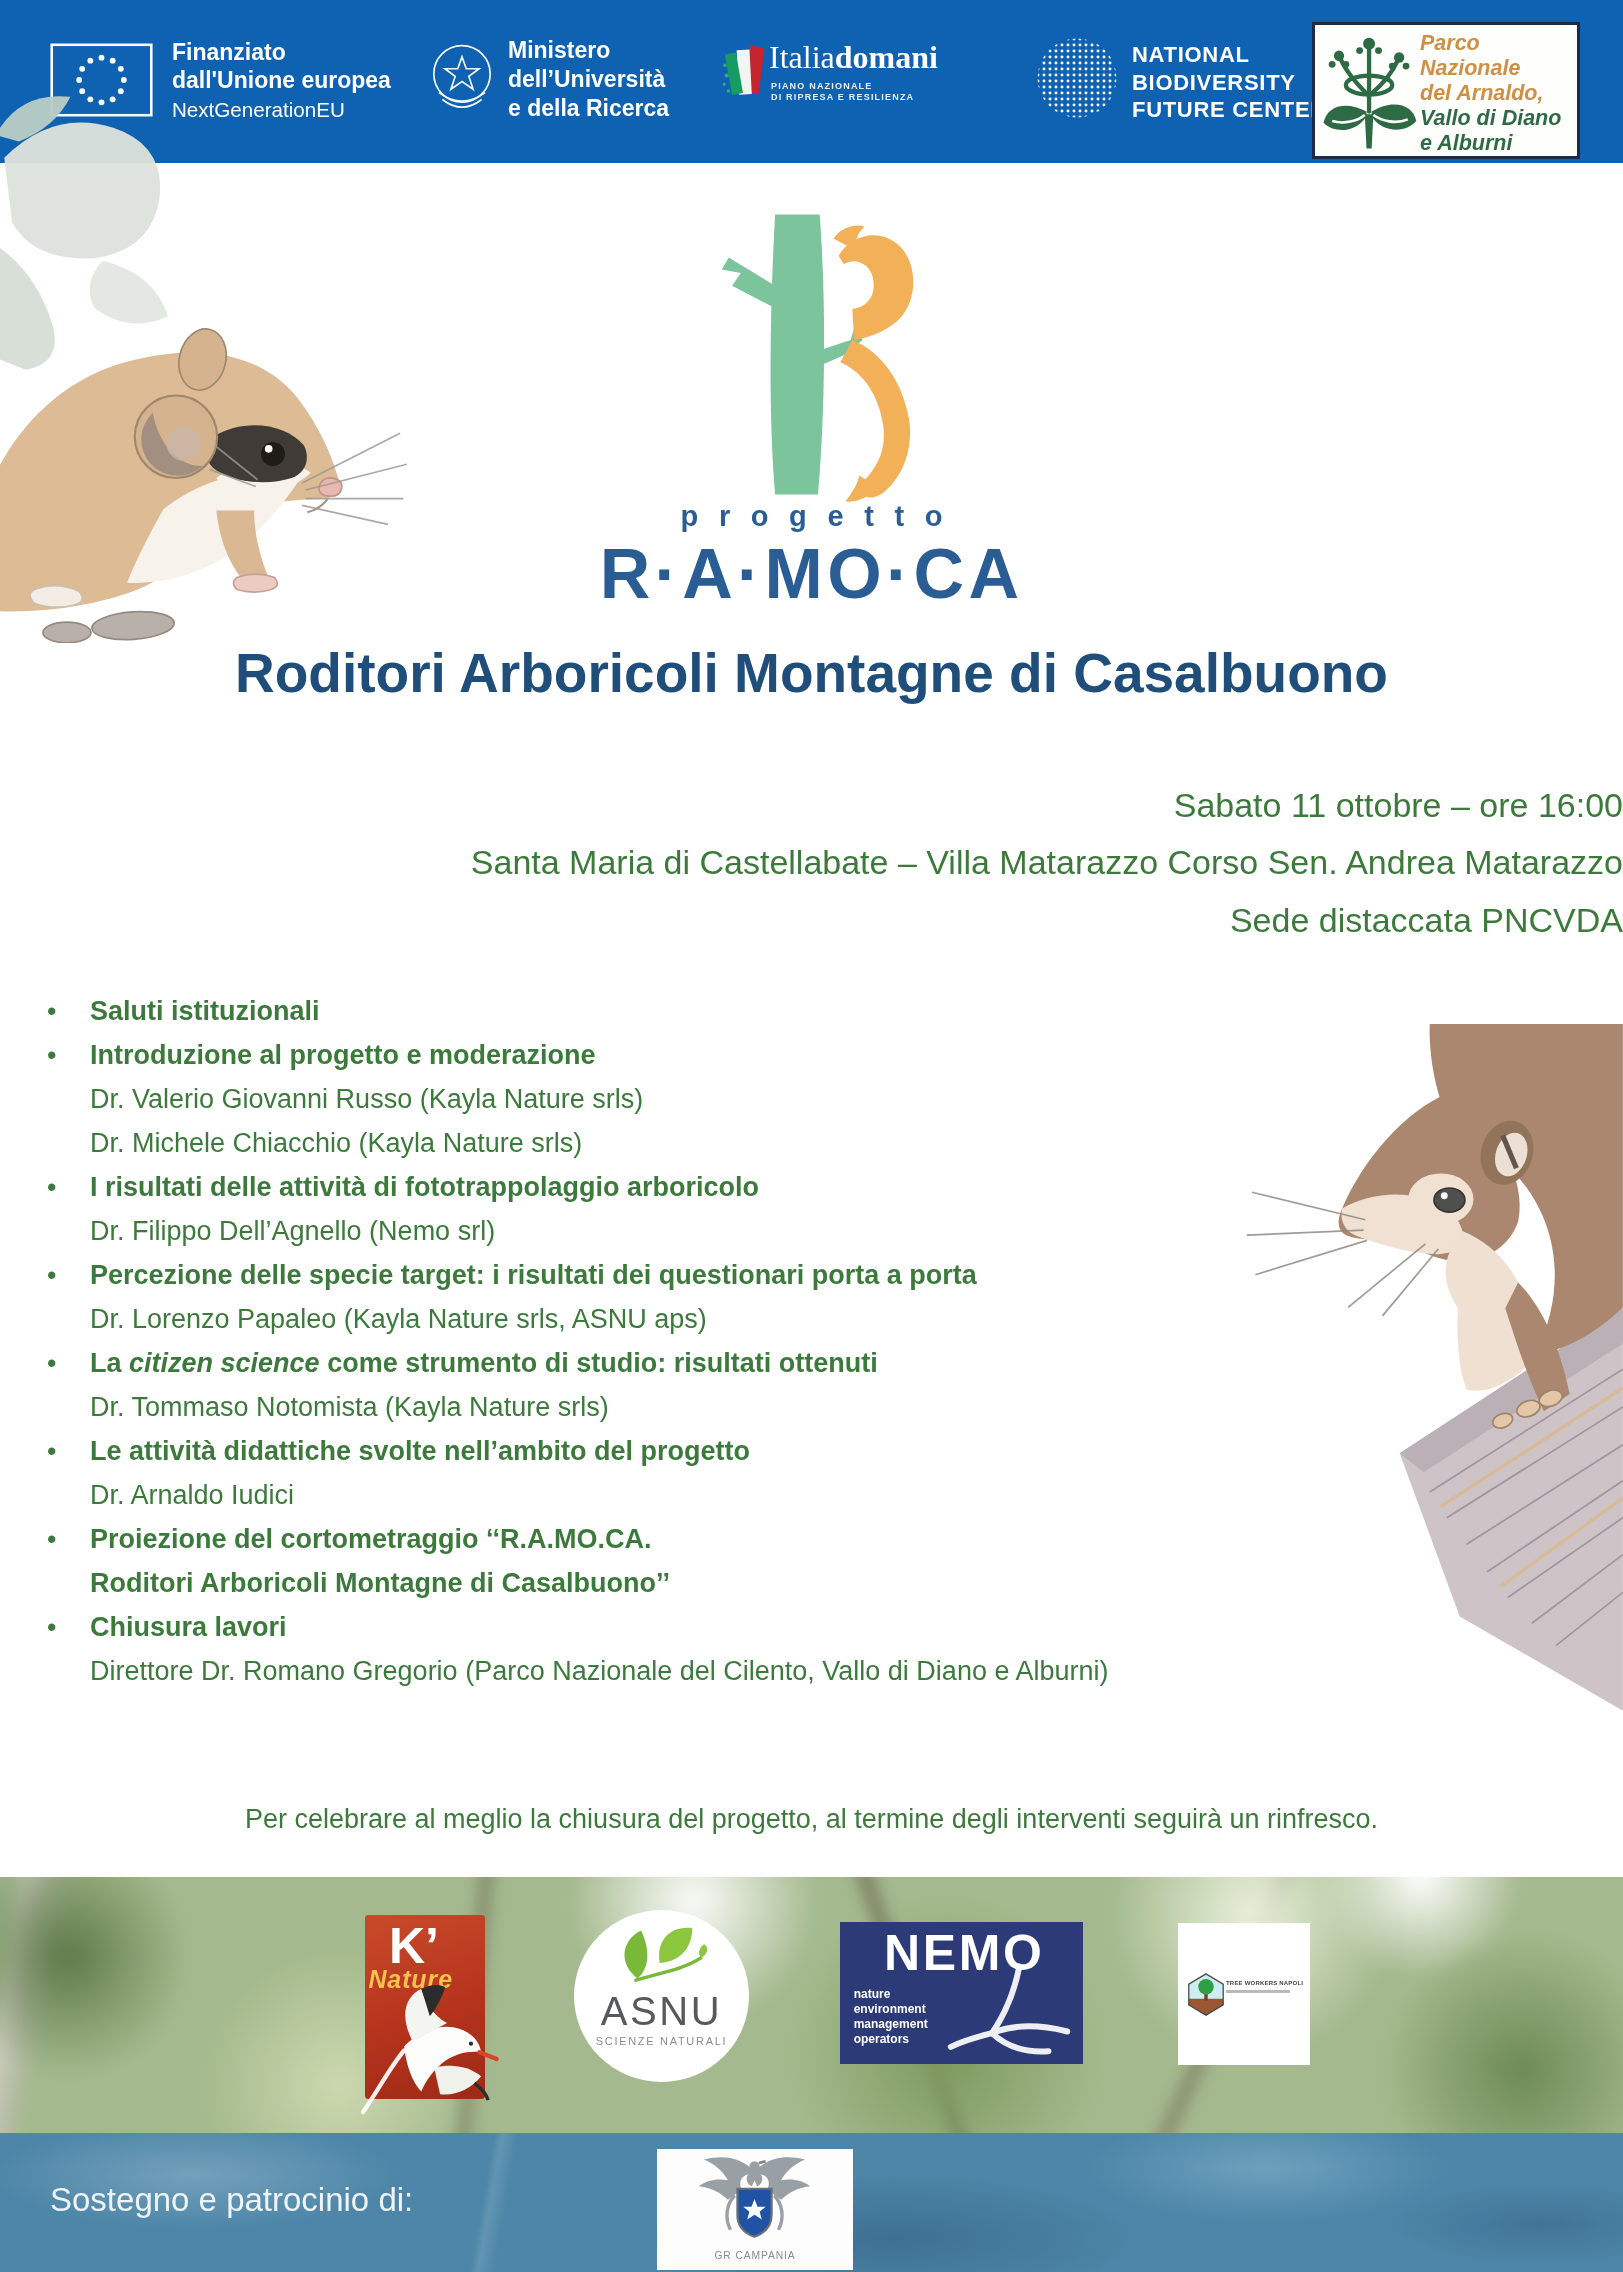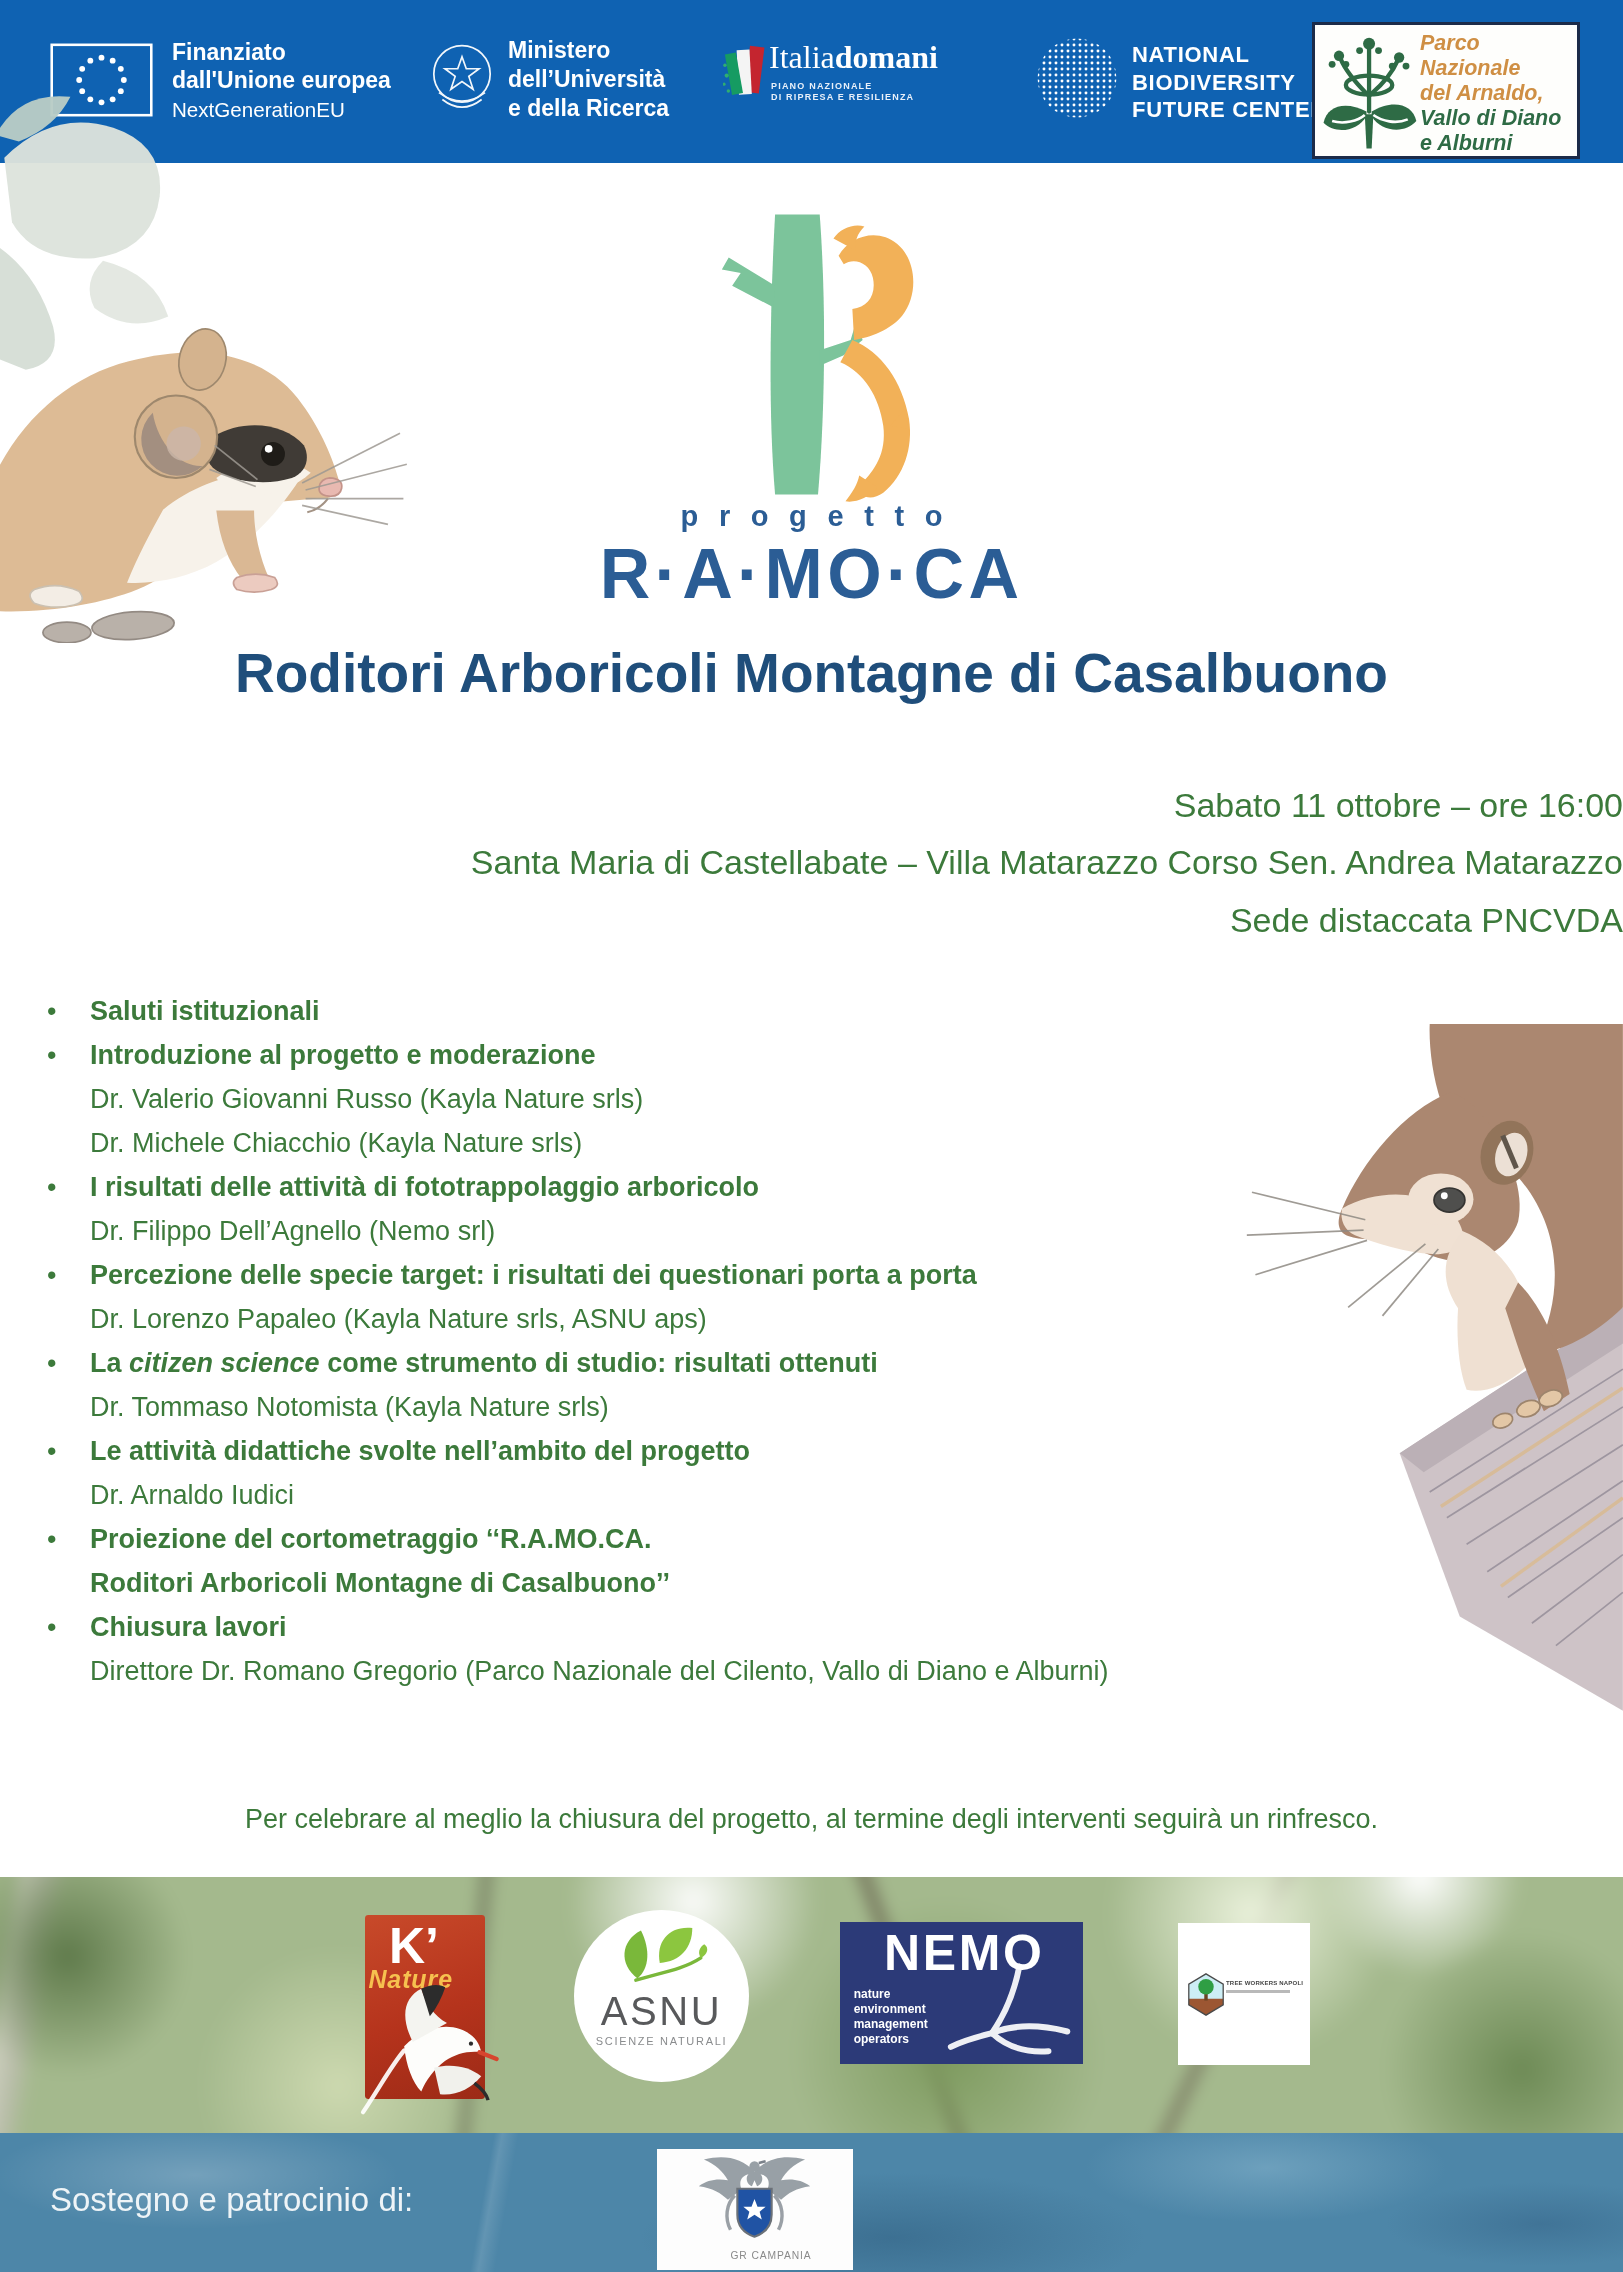--- a/index.html
+++ b/index.html
@@ -75,21 +75,21 @@
   
   .bottomband{left:0;top:2133px;width:1623px;height:140px;background-color:#4d86a8;
     background-image:
       radial-gradient(ellipse 292px 77px at 12% 30%,rgba(255,255,255,.22) 0%,rgba(255,255,255,0) 70%),
       radial-gradient(ellipse 361px 94px at 55% 75%,rgba(47,94,128,.55) 0%,rgba(47,94,128,0) 70%),
       radial-gradient(ellipse 258px 77px at 78% 25%,rgba(141,186,209,.5) 0%,rgba(141,186,209,0) 70%),
       radial-gradient(ellipse 223px 60px at 95% 65%,rgba(56,104,140,.6) 0%,rgba(56,104,140,0) 70%),
       linear-gradient(100deg,rgba(255,255,255,0) 30%,rgba(255,255,255,.12) 30.5%,rgba(255,255,255,0) 31.5%);}
   .sost{left:50px;top:48px;color:#eef4f7;font-size:33px;}
   .gr-box{left:657px;top:16.3px;width:196px;height:121px;background:#fdfdfd;}
-  .gr-caption{left:0;top:101px;width:100%;text-align:center;color:#8a8a8a;font-size:10.3px;letter-spacing:0.9px;padding-left:16px;}
+  .gr-caption{left:0;top:101px;width:100%;text-align:center;color:#8a8a8a;font-size:10.3px;letter-spacing:0.9px;}
   svg{display:block;}
 </style>
 </head>
 <body>
 
 <div class="poster">
 
   <div class="abs topband">
 
     <div class="abs eu-flag">

